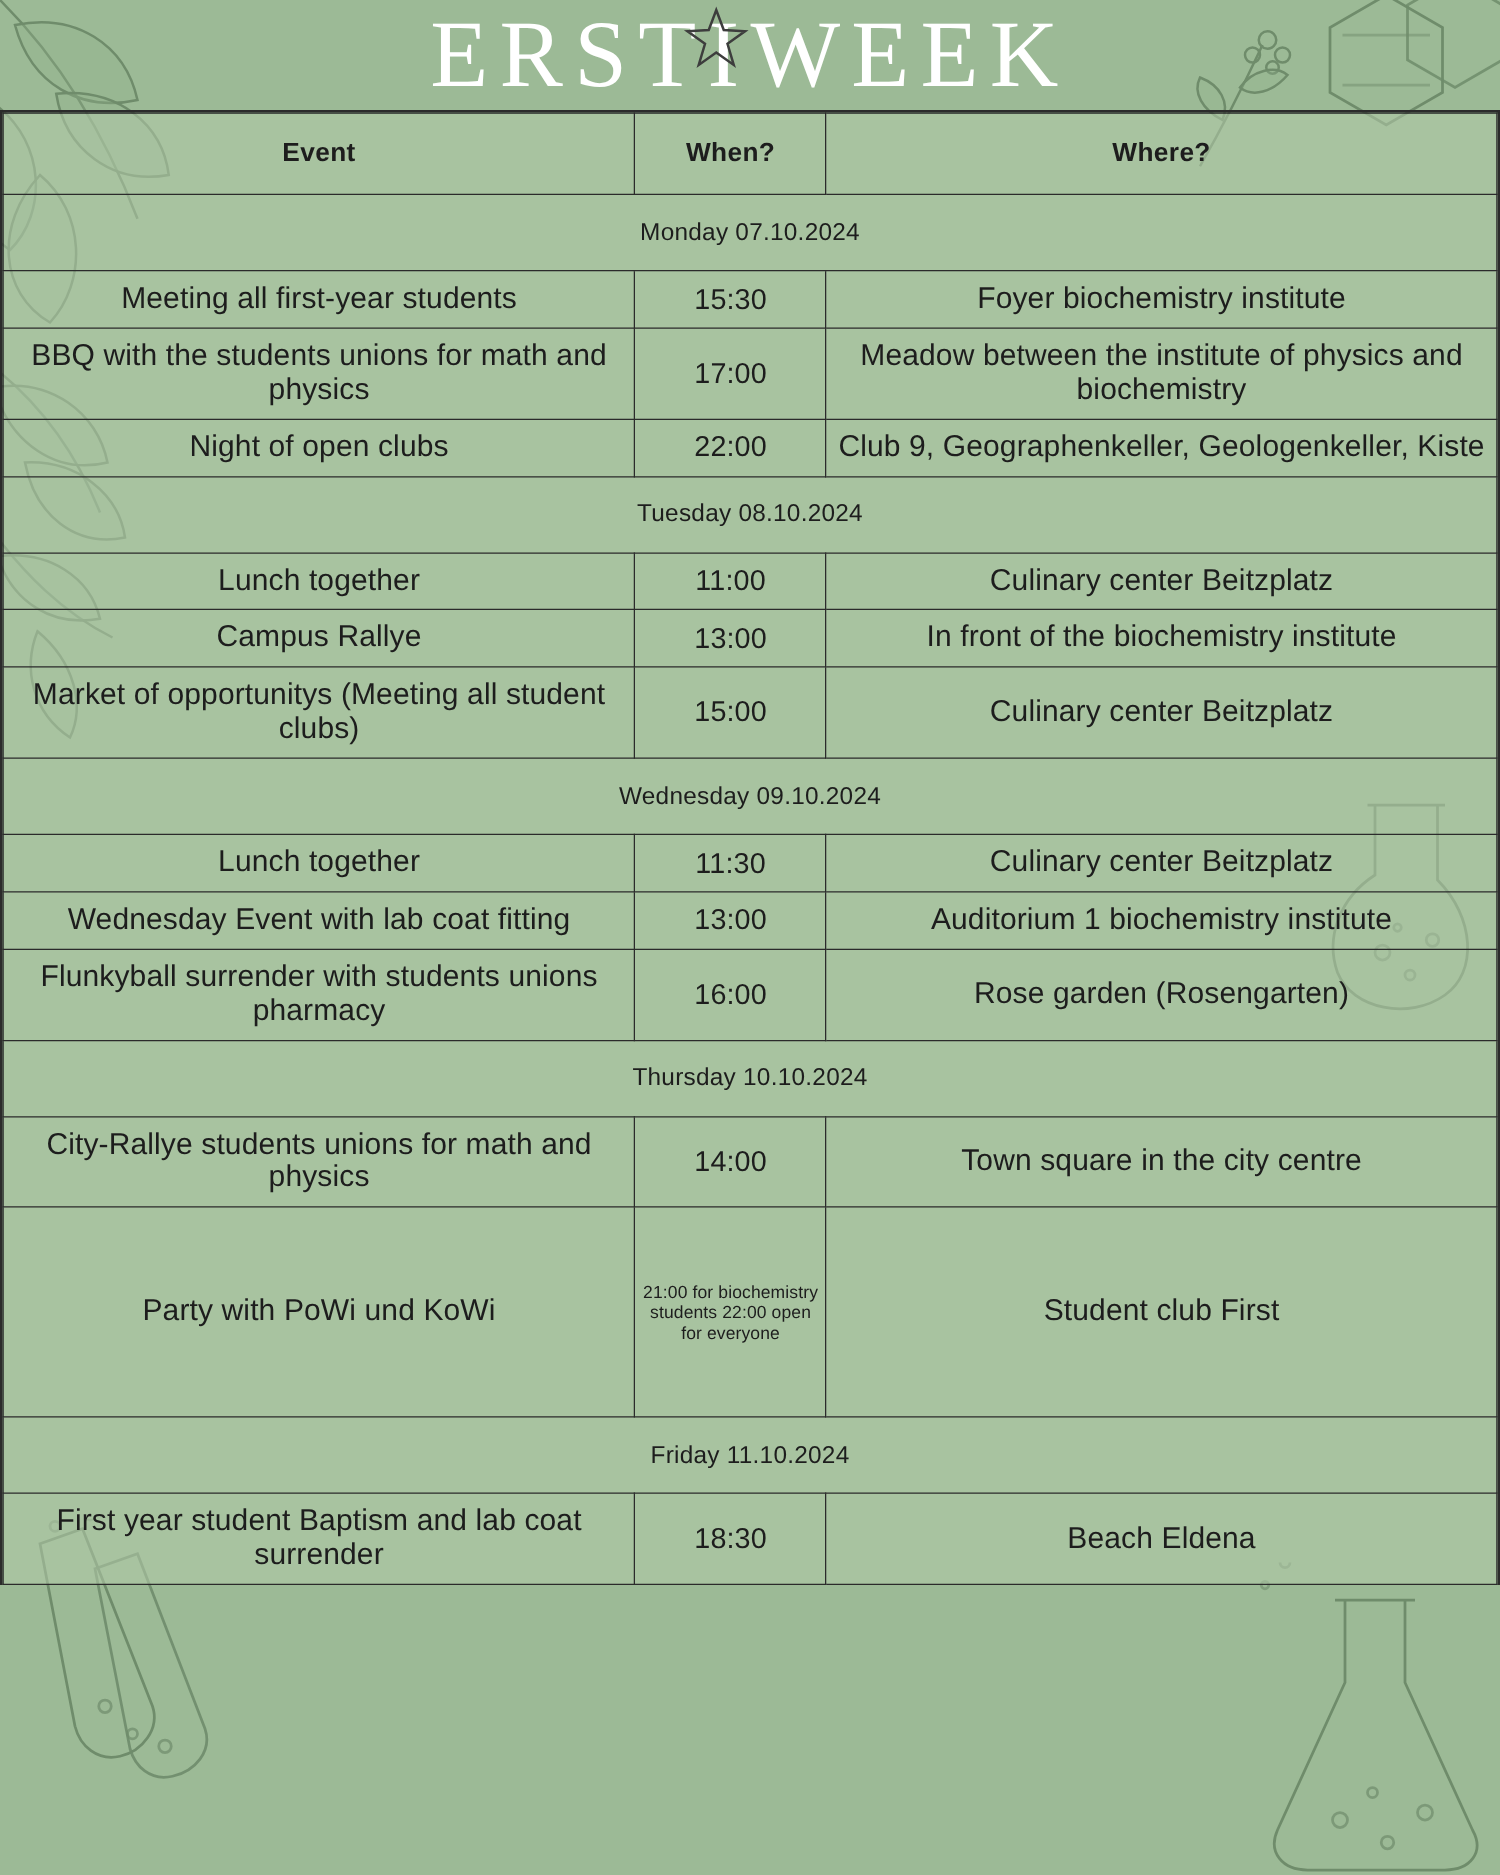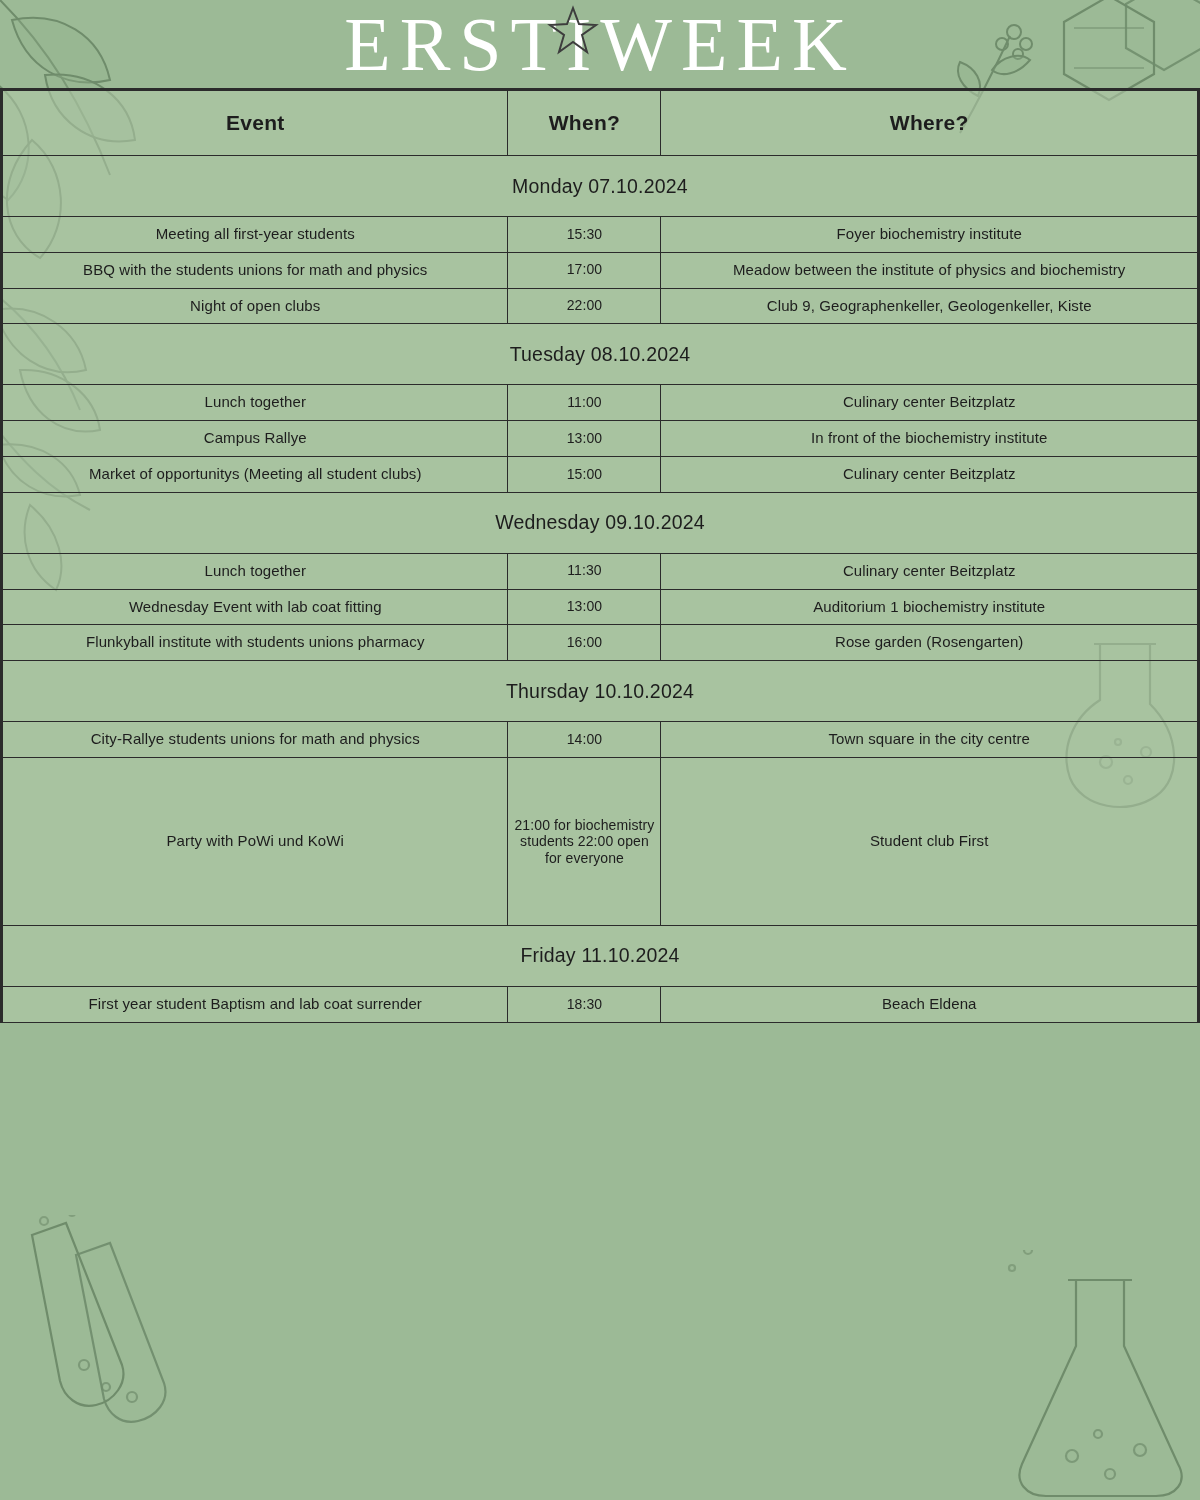--- a/index.html
+++ b/index.html
@@ -75,33 +75,33 @@
   }
   thead th {
     font-family: "Liberation Sans", sans-serif;
     font-weight: bold;
     font-size: 21px;
     height: 62px;
     letter-spacing: .3px;
   }
   td.event, td.when, td.where {
     font-family: "Liberation Sans", sans-serif;
-    font-size: 15px;
+    font-size: 24px;
     line-height: 1.12;
     padding: 9px 8px;
     letter-spacing: .1px;
   }
   tr.day td {
     font-family: "Liberation Sans", sans-serif;
     font-size: 19.5px;
     height: 52px;
     padding: 4px 0;
     letter-spacing: .2px;
   }
-  td.when { font-size: 14px; }
+  td.when { font-size: 23px; }
   td.when.multi { line-height: 1.18; font-size: 14px; padding: 6px 4px; }
 </style>
 </head>
 <body>
 
 <div class="deco" style="left:-10px;top:-10px;">
   <svg width="270" height="640" viewBox="0 0 270 640" fill="none" stroke="#6f8c6b" stroke-width="2">
     <path d="M10 10 C60 60, 95 120, 120 185"></path>
     <path d="M22 30 C70 20, 110 45, 120 90 C75 100, 35 78, 22 30Z" fill="#93b28d" fill-opacity=".35"></path>
     <path d="M55 85 C105 80, 140 110, 145 150 C100 158, 62 130, 55 85Z" fill="#93b28d" fill-opacity=".35"></path>
@@ -242,21 +242,21 @@
         <td class="event">Lunch together</td>
         <td class="when">11:30</td>
         <td class="where">Culinary center Beitzplatz</td>
       </tr>
       <tr>
         <td class="event">Wednesday Event with lab coat fitting</td>
         <td class="when">13:00</td>
         <td class="where">Auditorium 1 biochemistry institute</td>
       </tr>
       <tr>
-        <td class="event">Flunkyball institute with students unions pharmacy</td>
+        <td class="event">Flunkyball surrender with students unions pharmacy</td>
         <td class="when">16:00</td>
         <td class="where">Rose garden (Rosengarten)</td>
       </tr>
 
       <tr class="day">
         <td colspan="3">Thursday 10.10.2024</td>
       </tr>
       <tr>
         <td class="event">City-Rallye students unions for math and physics</td>
         <td class="when">14:00</td>

